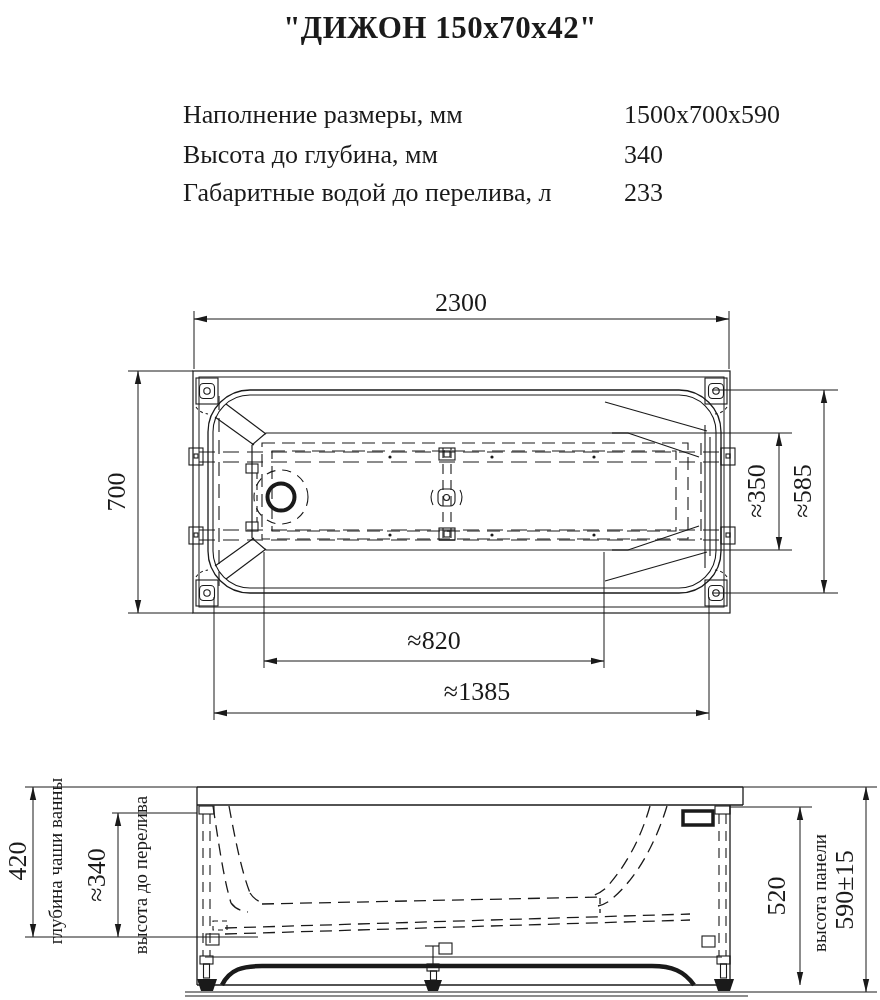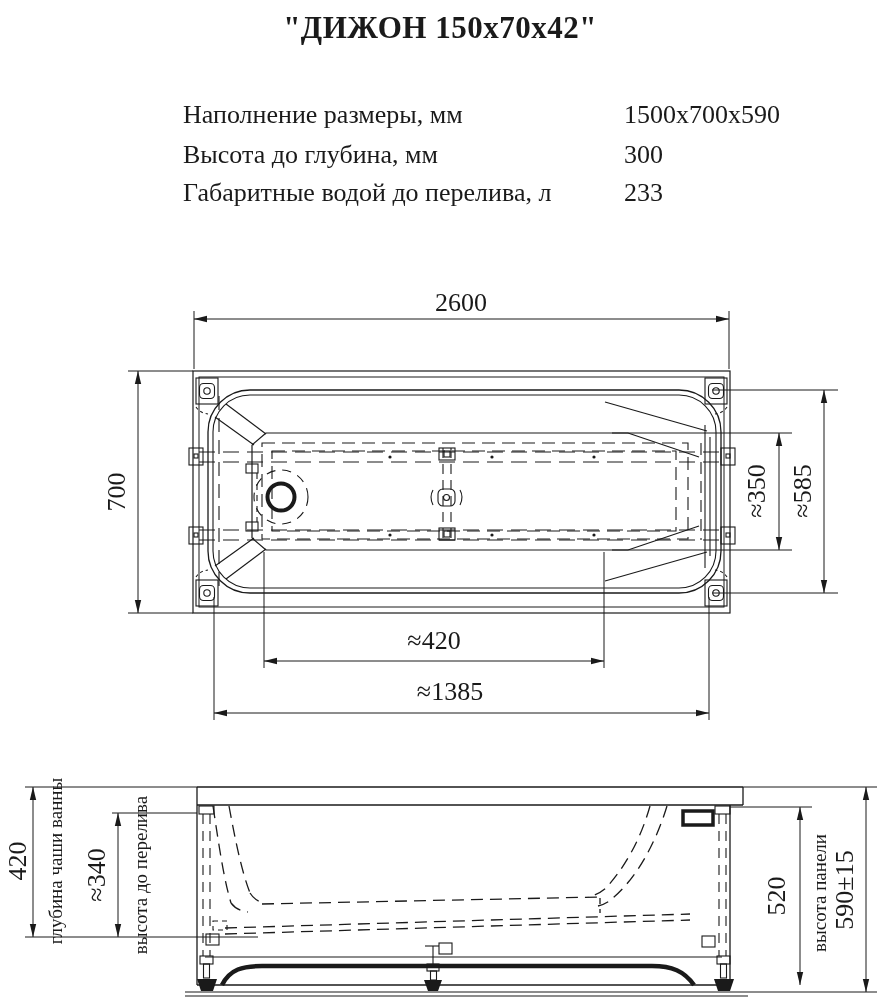--- a/index.html
+++ b/index.html
@@ -21,21 +21,21 @@
 <div class="page">
 
   <div class="title">"ДИЖОН 150x70x42"</div>
 
   <div class="spec-row" style="top:100px">
     <span class="spec-label">Наполнение размеры, мм</span>
     <span class="spec-value">1500x700x590</span>
   </div>
   <div class="spec-row" style="top:140px">
     <span class="spec-label">Высота до глубина, мм</span>
-    <span class="spec-value">300</span>
+    <span class="spec-value">340</span>
   </div>
   <div class="spec-row" style="top:178px">
     <span class="spec-label">Габаритные водой до перелива, л</span>
     <span class="spec-value">233</span>
   </div>
 
   <svg width="880" height="1000" viewBox="0 0 880 1000" fill="none" stroke="#1a1a1a" stroke-width="1.2">
 
     <g>
 
@@ -272,26 +272,26 @@
 
         <line x1="743" y1="787" x2="877" y2="787"></line>
         <line x1="748" y1="992" x2="877" y2="992"></line>
         <line x1="866" y1="787" x2="866" y2="992"></line>
         <polygon points="866,787 862.8,800 869.2,800" fill="#1a1a1a" stroke="none"></polygon>
         <polygon points="866,992 862.8,979 869.2,979" fill="#1a1a1a" stroke="none"></polygon>
       </g>
     </g>
   </svg>
 
-  <div class="dim" style="left:461px;top:303px">2600</div>
+  <div class="dim" style="left:461px;top:303px">2300</div>
   <div class="dim vtext" style="left:117px;top:492px">700</div>
   <div class="dim vtext" style="left:757px;top:491px">≈350</div>
   <div class="dim vtext" style="left:803px;top:491px">≈585</div>
-  <div class="dim" style="left:434px;top:641px">≈420</div>
-  <div class="dim" style="left:450px;top:692px">≈1385</div>
+  <div class="dim" style="left:434px;top:641px">≈820</div>
+  <div class="dim" style="left:477px;top:692px">≈1385</div>
 
   <div class="dim vtext" style="left:18px;top:861px">420</div>
   <div class="lbl vtext" style="left:56px;top:861px;position:absolute">глубина чаши ванны</div>
   <div class="dim vtext" style="left:97px;top:875px">≈340</div>
   <div class="lbl vtext" style="left:141px;top:875px;position:absolute">высота до перелива</div>
   <div class="dim vtext" style="left:777px;top:896px">520</div>
   <div class="lbl vtext" style="left:820px;top:893px;position:absolute">высота панели</div>
   <div class="dim vtext" style="left:845px;top:890px">590±15</div>
 
 </div>

